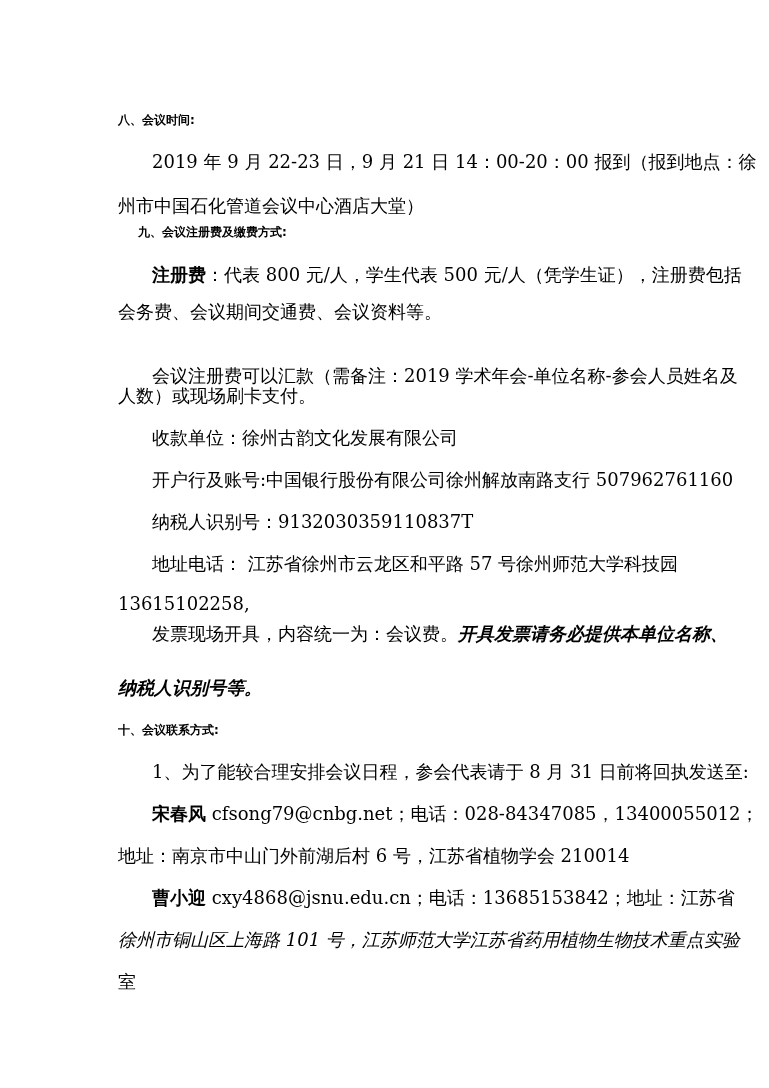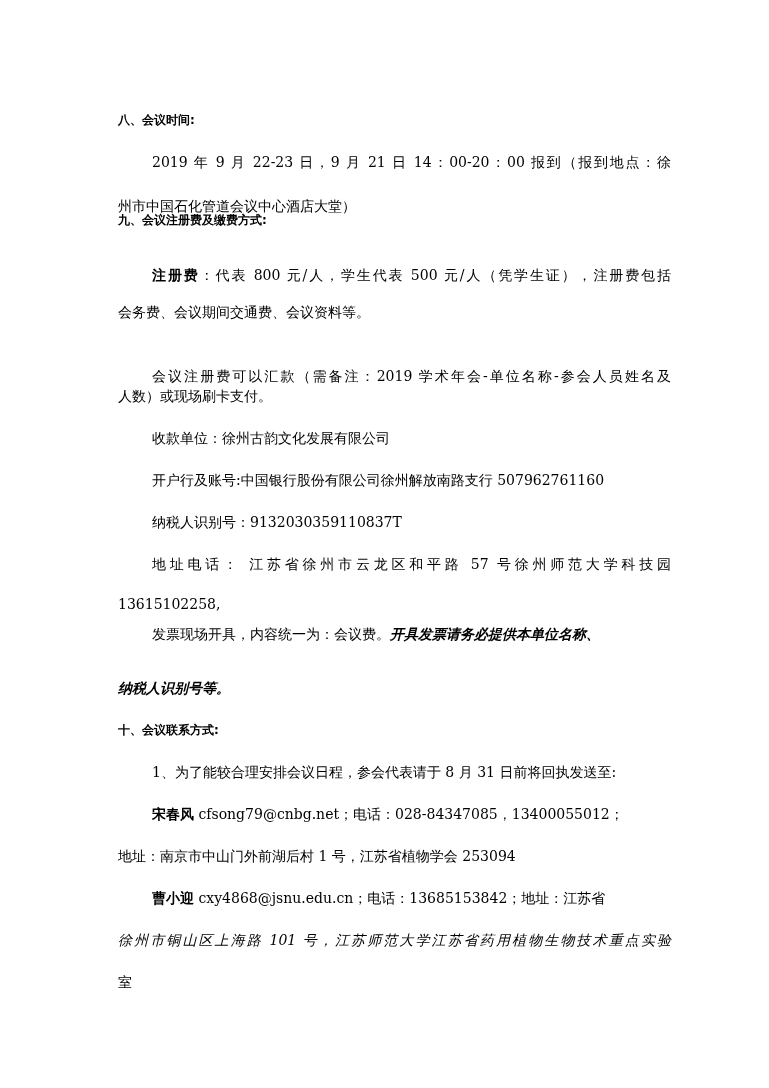--- a/index.html
+++ b/index.html
@@ -11,21 +11,21 @@
       width: 769px;
       height: 1088px;
       position: relative;
       overflow: hidden;
       font-family: "DejaVu Serif", "Liberation Serif", serif;
       color: #000000;
     }
     .line {
       position: absolute;
       left: 118px;
-      font-size: 14px;
+      font-size: 18px;
       line-height: 20px;
       white-space: nowrap;
     }
     .indent { left: 152px; }
     .heading {
       font-weight: bold;
       font-family: "DejaVu Sans", "Liberation Sans", sans-serif;
       font-size: 12px;
     }
     .b { font-weight: bold; }
@@ -35,39 +35,39 @@
   </style>
 </head>
 <body>
 
 <div>
 
   <div class="line heading" style="top:110px;">八、会议时间:</div>
   <div class="line indent just-i" style="top:152px;">2019 年 9 月 22-23 日，9 月 21 日 14：00-20：00 报到（报到地点：徐</div>
   <div class="line" style="top:196px;">州市中国石化管道会议中心酒店大堂）</div>
 
-  <div class="line heading" style="top:210px;">九、会议注册费及缴费方式:</div>
+  <div class="line heading" style="top:222px;margin-left:20px;">九、会议注册费及缴费方式:</div>
   <div class="line indent just-i" style="top:265px;"><span class="b">注册费</span><span>：代表 800 元/人，学生代表 500 元/人（凭学生证），注册费包括</span></div>
   <div class="line" style="top:302px;">会务费、会议期间交通费、会议资料等。</div>
 
   <div class="line indent just-i" style="top:346px;margin-top:20px;">会议注册费可以汇款（需备注：2019 学术年会-单位名称-参会人员姓名及</div>
   <div class="line" style="top:386px;">人数）或现场刷卡支付。</div>
 
   <div class="line indent" style="top:428px;">收款单位：徐州古韵文化发展有限公司</div>
   <div class="line indent" style="top:470px;">开户行及账号:中国银行股份有限公司徐州解放南路支行 507962761160</div>
   <div class="line indent" style="top:512px;">纳税人识别号：9132030359110837T</div>
   <div class="line indent just-i" style="top:554px;">地址电话：  江苏省徐州市云龙区和平路  57  号徐州师范大学科技园</div>
   <div class="line" style="top:594px;">13615102258,</div>
 
   <div class="line indent" style="top:624px;"><span>发票现场开具，内容统一为：会议费。</span><span class="bi">开具发票请务必提供本单位名称、</span></div>
   <div class="line bi" style="top:678px;">纳税人识别号等。</div>
 
   <div class="line heading" style="top:720px;">十、会议联系方式:</div>
   <div class="line indent" style="top:762px;">1、为了能较合理安排会议日程，参会代表请于 8 月 31 日前将回执发送至:</div>
 
   <div class="line indent" style="top:804px;"><span class="b">宋春风</span><span> cfsong79@cnbg.net；电话：028-84347085，13400055012；</span></div>
-  <div class="line" style="top:846px;">地址：南京市中山门外前湖后村 1 号，江苏省植物学会  253094</div>
+  <div class="line" style="top:846px;">地址：南京市中山门外前湖后村 6 号，江苏省植物学会  210014</div>
 
   <div class="line indent" style="top:888px;"><span class="b">曹小迎</span><span>  cxy4868@jsnu.edu.cn；电话：13685153842；地址：江苏省</span></div>
   <div class="line just" style="top:930px;">徐州市铜山区上海路 101 号，江苏师范大学江苏省药用植物生物技术重点实验</div>
   <div class="line" style="top:972px;">室</div>
 
 </div>
 
 </body></html>

